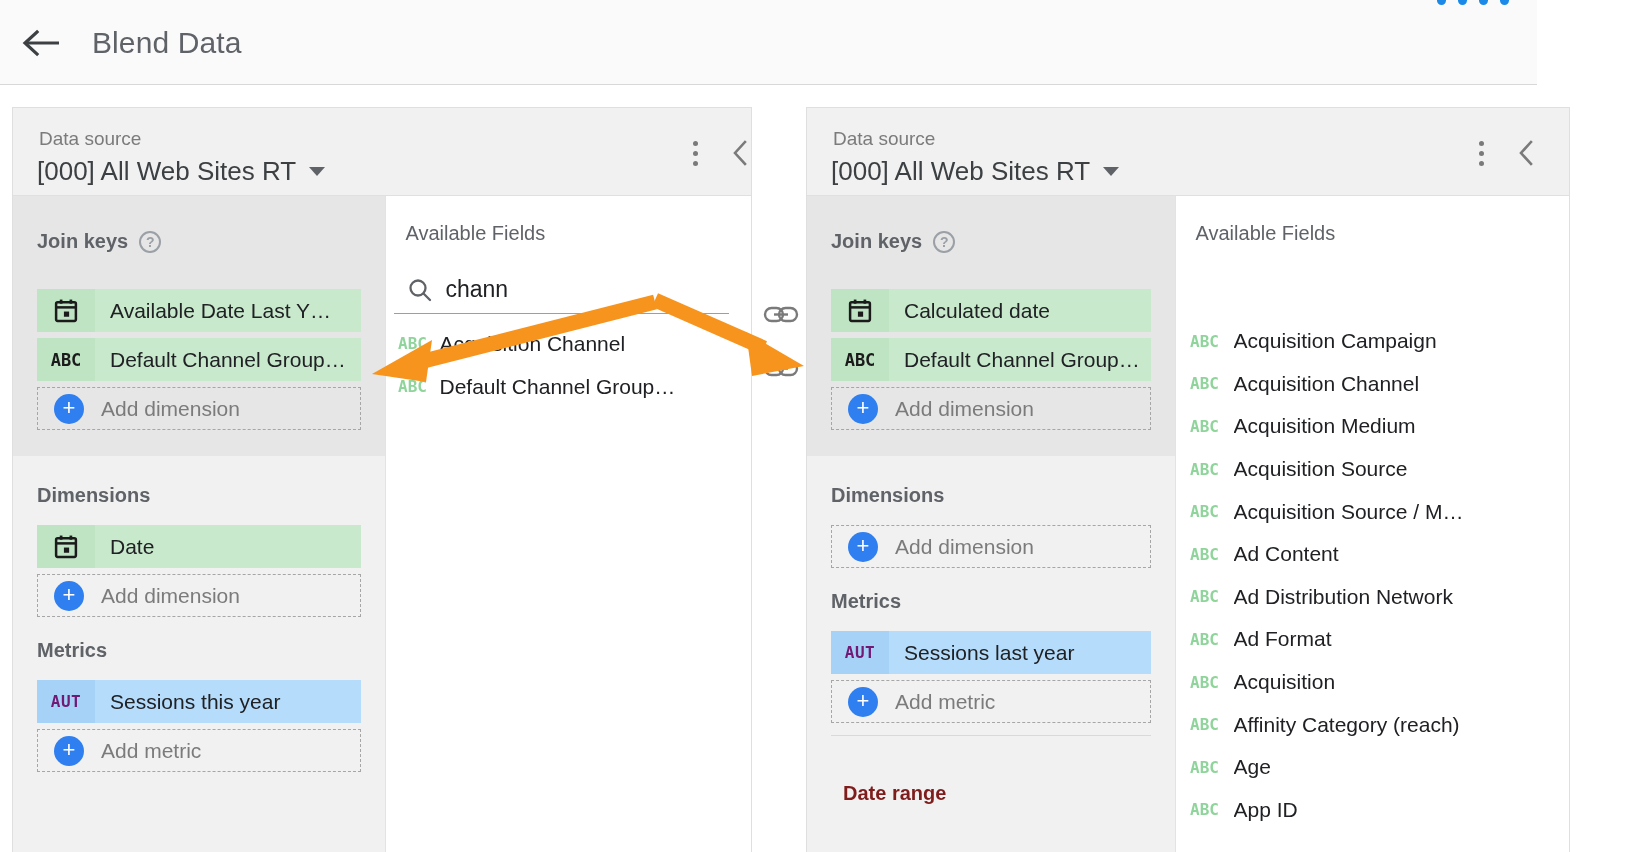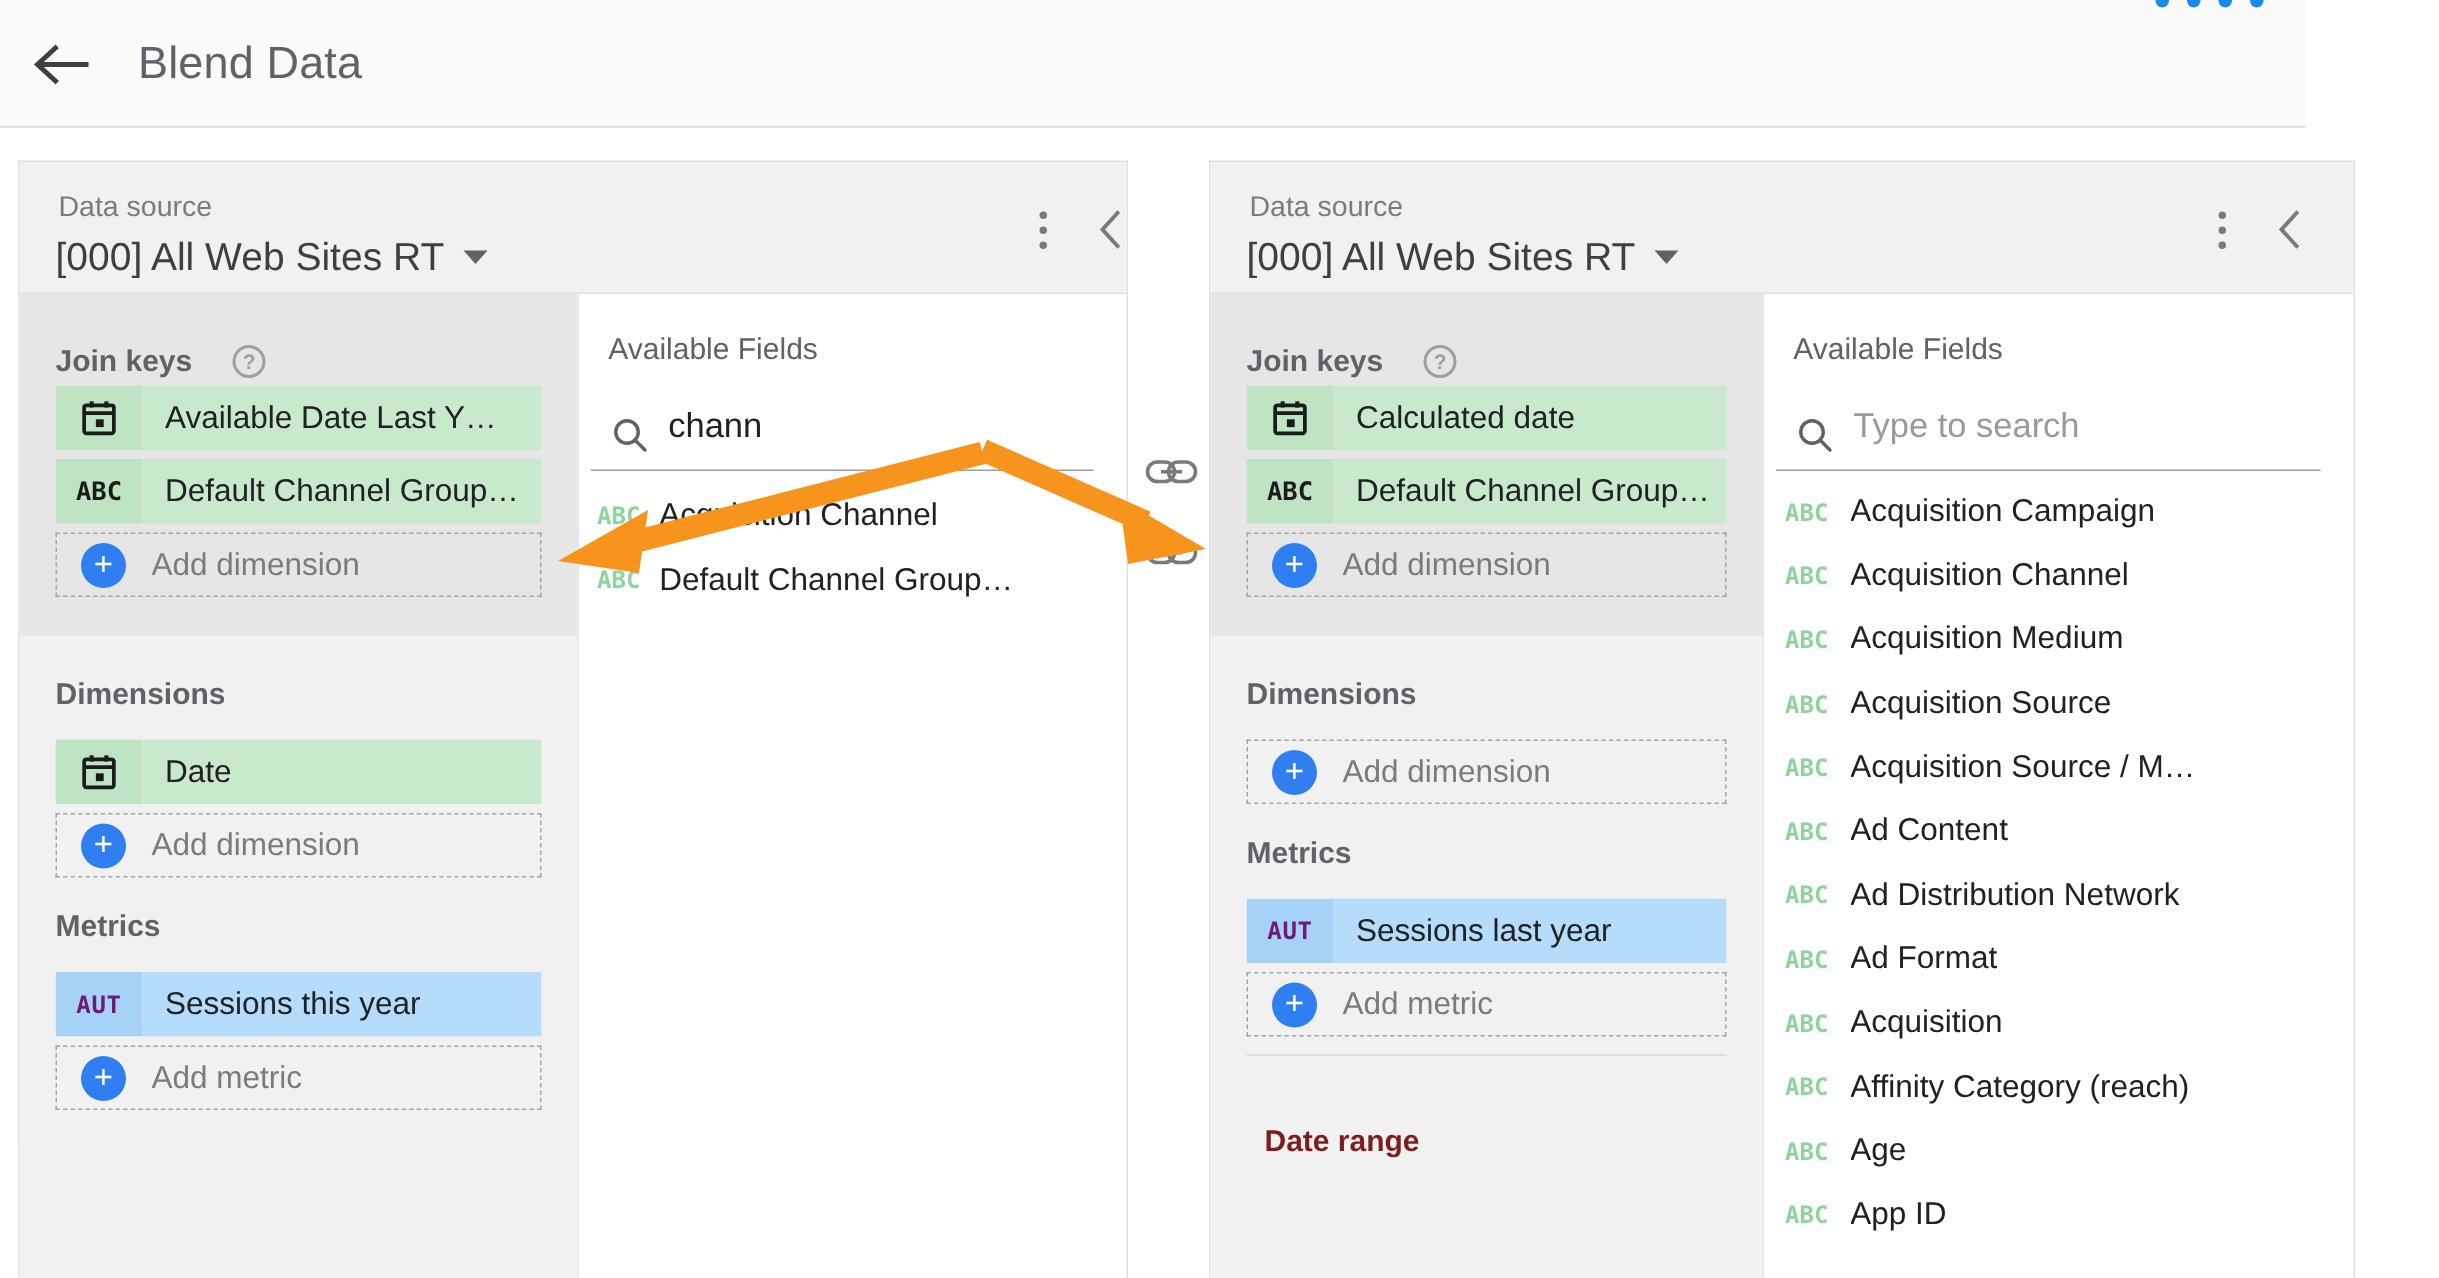--- a/index.html
+++ b/index.html
@@ -81,22 +81,22 @@
   .card.left  .config-col { width: 372px; }
   .card.left  .fields-col  { width: 367px; }
   .card.right .config-col { width: 368px; }
   .card.right .fields-col  { width: 395px; }
 
   
   .joinkeys-block {
     position: relative; background: #e6e6e6; padding: 34px 24px 20px 24px;
   }
   .section-head {
-    display: flex; align-items: flex-start; gap: 27px;
-    font-size: 20px; font-weight: 700; color: #5f6368; margin-bottom: 4px;
+    display: flex; align-items: flex-end; gap: 11px;
+    font-size: 20px; font-weight: 700; color: #5f6368; margin-bottom: 36px;
   }
   .help-icon {
     width: 22px; height: 22px; border-radius: 50%; border: 2px solid #9aa0a6;
     color: #9aa0a6; font-size: 14px; font-weight: 700;
     display: flex; align-items: center; justify-content: center; cursor: pointer;
   }
 
   .chip {
     display: flex; align-items: stretch; height: 43px; margin-bottom: 6px;
     cursor: pointer; overflow: hidden;
@@ -139,21 +139,21 @@
     font-size: 20px; font-weight: 700; color: #7f1d1d; padding: 30px 24px 0 36px; background: #f1f1f1;
   }
 
   
   .af-title {
     position: absolute; left: 20px; top: 26px;
     font-size: 20px; font-weight: 400; color: #5f6368;
   }
   .af-search {
     position: absolute; left: 8px; top: 70px; right: 22px; height: 48px;
-    display: flex; border-bottom: 1px solid #9e9e9e;
+    display: flex; align-items: center; border-bottom: 1px solid #9e9e9e;
     cursor: text;
   }
   .af-search .mag { flex: 0 0 52px; display: flex; align-items: center; justify-content: center; }
   .af-search input {
     flex: 1 1 auto; border: none; outline: none; background: transparent;
     font-family: "Liberation Sans", sans-serif; font-size: 23px; color: #202124;
     padding: 0; height: 34px;
   }
   .af-search input::placeholder { color: #9a9a9a; }
 
@@ -412,29 +412,20 @@
 
           <div class="divider-h"></div>
         </div>
 
         <div class="daterange-head">Date range</div>
       </div>
 
       <div class="fields-col">
         <div class="af-title">Available Fields</div>
 
-        <div class="af-search">
-          <span class="mag">
-            <svg width="26" height="26" viewBox="0 0 26 26" aria-hidden="true">
-              <circle cx="11" cy="11" r="7.5" fill="none" stroke="#5f6368" stroke-width="2.3"></circle>
-              <line x1="16.5" y1="16.5" x2="23" y2="23" stroke="#5f6368" stroke-width="2.3" stroke-linecap="round"></line>
-            </svg>
-          </span>
-          <input type="text" placeholder="Type to search" style="">
-        </div>
 
         <div class="af-list" id="right-fields">
             <div class="af-item">
               <span class="ftype">ABC</span>
               <span class="fname">Acquisition Campaign</span>
             </div>
             <div class="af-item">
               <span class="ftype">ABC</span>
               <span class="fname">Acquisition Channel</span>
             </div>

